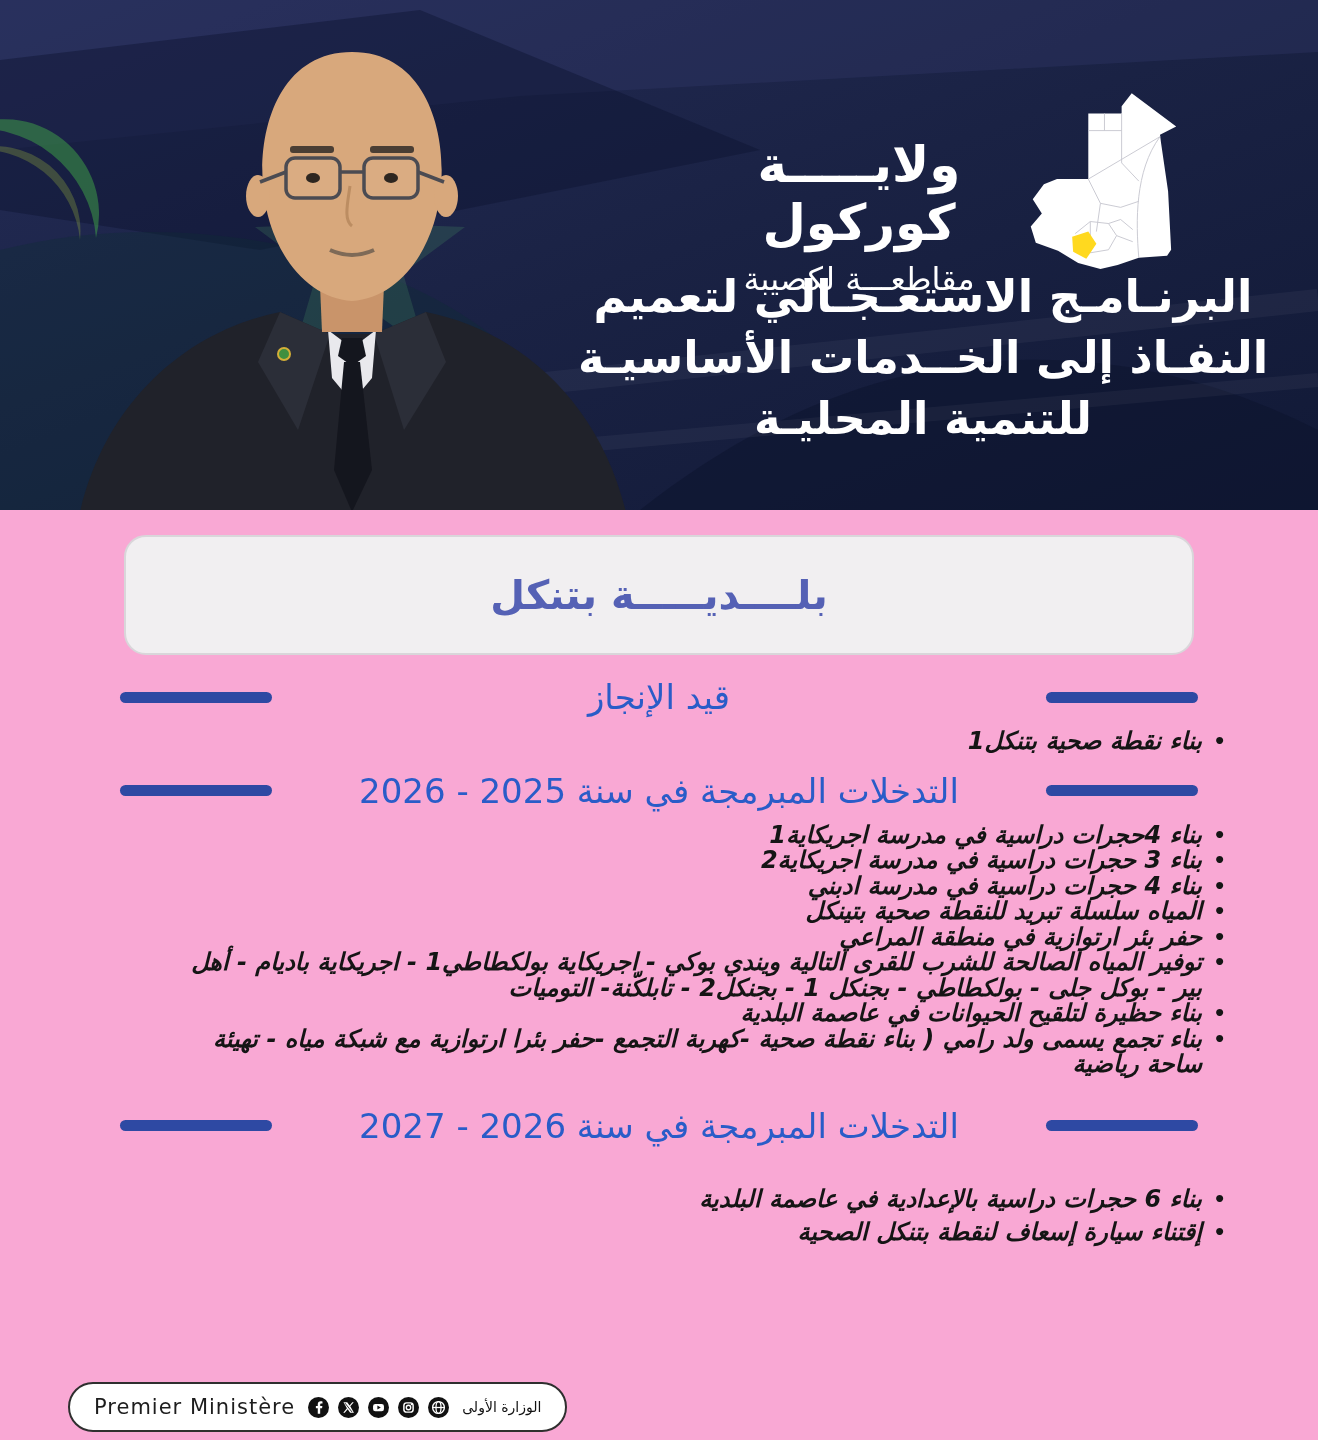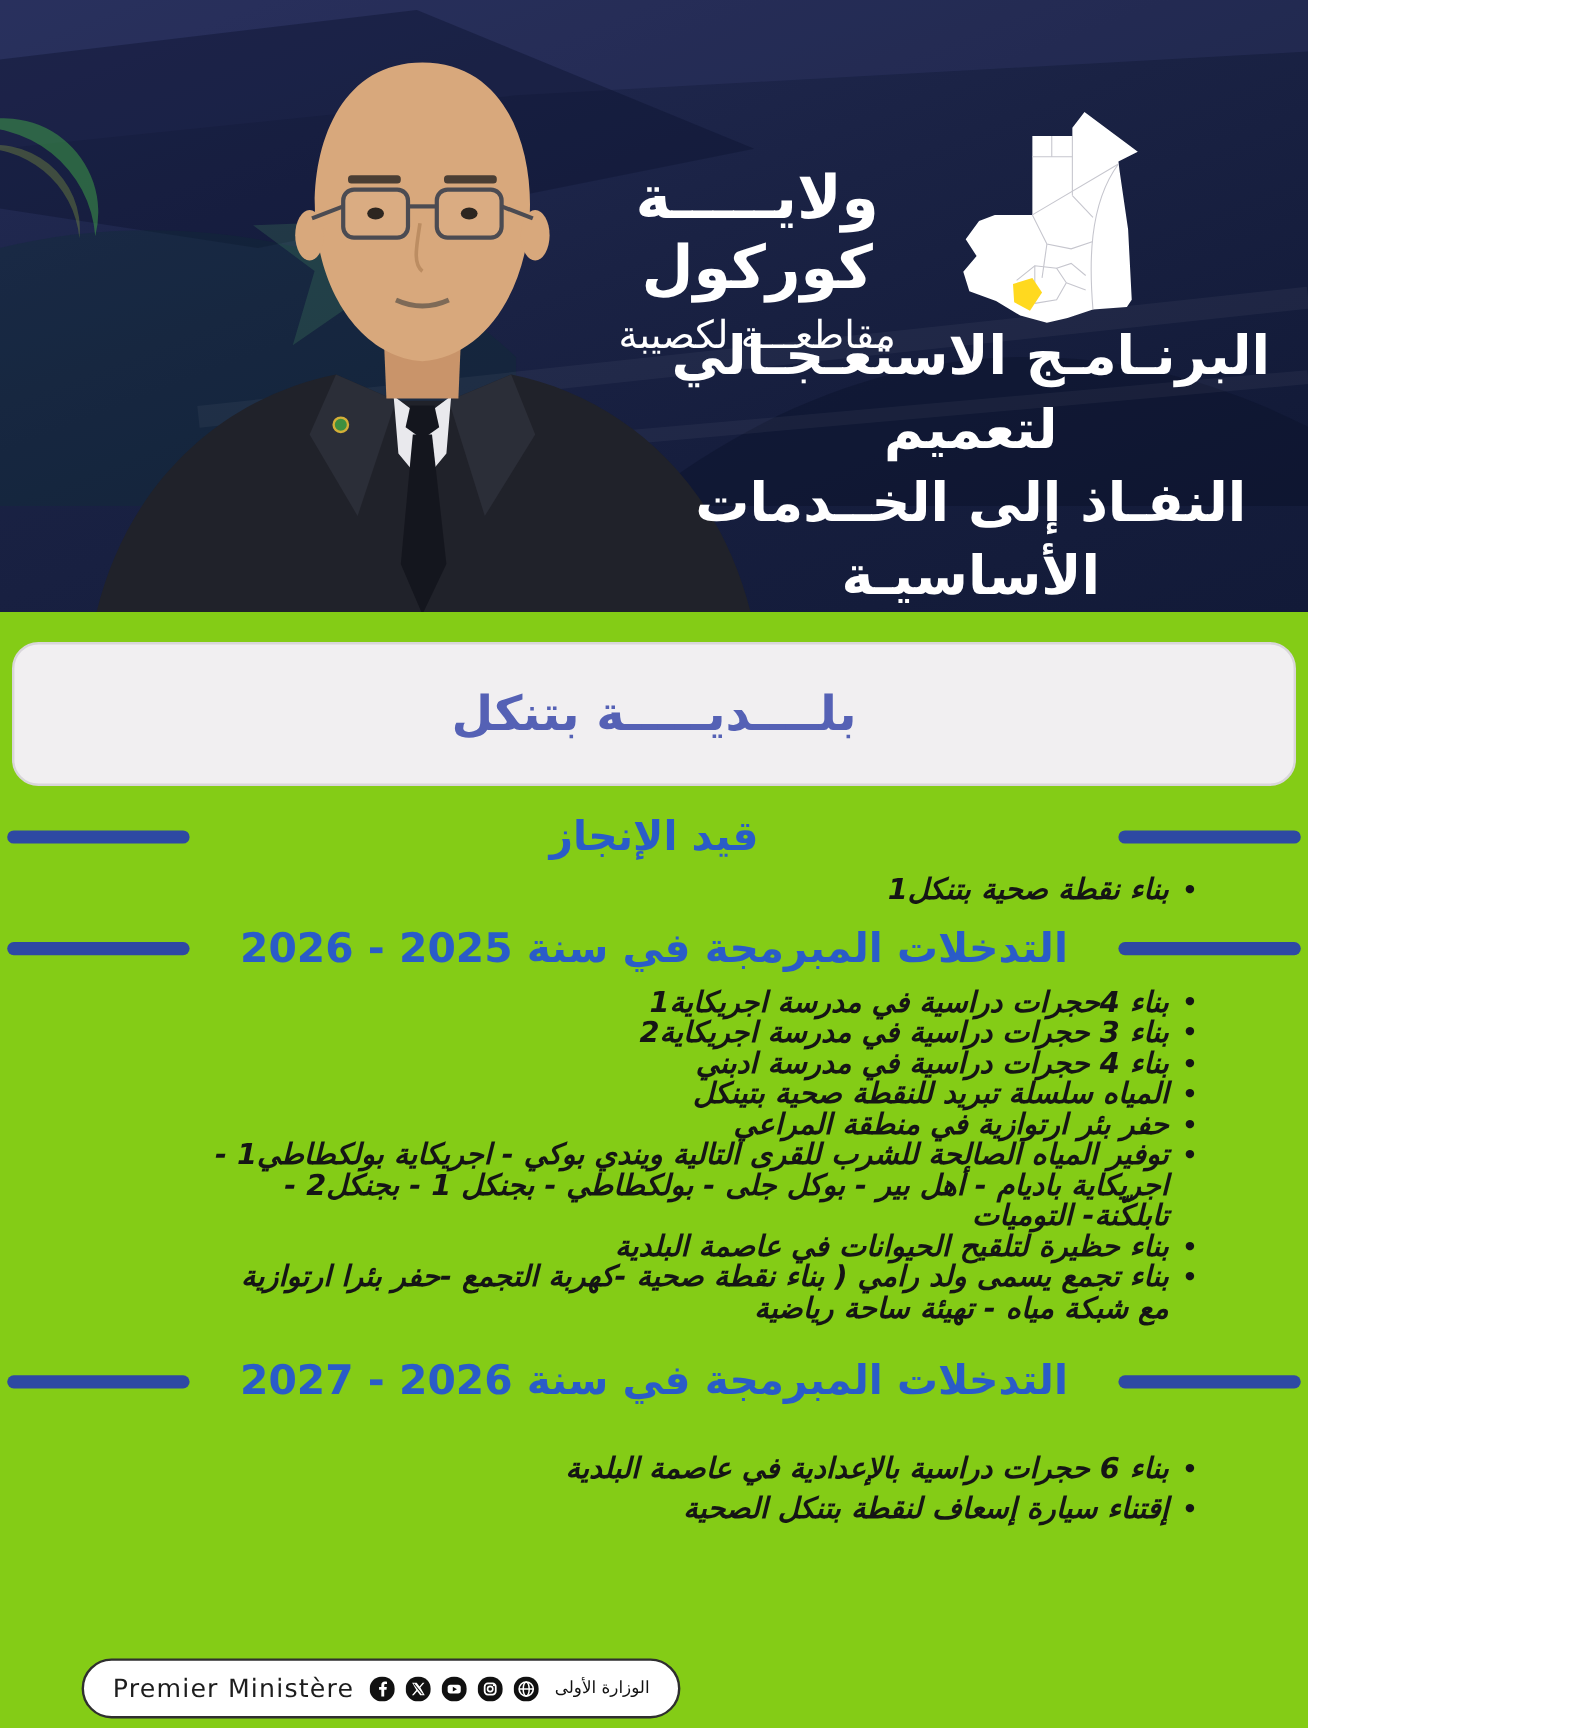--- a/index.html
+++ b/index.html
@@ -1,37 +1,37 @@
 <!DOCTYPE html>
 <html><head>
 <meta charset="utf-8">
 <style>
   html,body{margin:0;padding:0;background:#fff;}
-  .page{position:relative;width:1090px;height:1440px;background:#84cc16;overflow:hidden;
+  .page{position:relative;width:1318px;height:1440px;background:#f9a8d4;overflow:hidden;
         font-family:"DejaVu Sans",sans-serif;}
   
   .hero{position:relative;width:100%;height:510px;background:linear-gradient(160deg,#222a52 0%,#1a2244 40%,#121a38 100%);overflow:hidden;}
   .hero-decor{position:absolute;inset:0;}
   .portrait{position:absolute;left:52px;top:0;width:600px;height:510px;}
   .hero-text{position:absolute;top:136px;right:286px;width:346px;text-align:center;color:#fff;}
   .wilaya{font-size:50px;font-weight:bold;line-height:58px;letter-spacing:1px;}
   .moughataa{font-size:32px;font-weight:400;line-height:46px;margin-top:4px;}
   .program-title{position:absolute;top:266px;left:536px;right:8px;text-align:center;color:#fff;
                  font-size:45px;font-weight:bold;line-height:61px;}
   .map{position:absolute;top:70px;right:120px;width:180px;height:202px;}
   
   .muni-box{width:1066px;height:116px;margin:25px auto 0;background:#f1eff1;border:2px solid #d9d6da;
             border-radius:22px;display:flex;align-items:center;justify-content:center;}
   .muni-title{font-size:40px;font-weight:bold;color:#5561b5;text-align:center;}
   .sect-row{width:1078px;margin:0 auto;display:flex;align-items:center;}
   .sect-row.first{margin-top:18px;}
   .sect-row.second{margin-top:12px;}
   .sect-row.third{margin-top:24px;}
   .bar{width:152px;height:11px;border-radius:6px;background:#2e49a3;flex:0 0 auto;}
-  .sect-label{flex:1;text-align:center;font-size:34px;font-weight:bold;color:#2a5cc8;line-height:48px;}
+  .sect-label{flex:1;text-align:center;font-size:34px;font-weight:normal;color:#2a5cc8;line-height:48px;}
   ul.items{list-style:none;margin:8px 90px 0 170px;padding:0;}
   ul.items li{position:relative;direction:rtl;text-align:right;padding-right:26px;
               font-size:24px;font-weight:bold;color:#151515;line-height:25.5px;font-style:italic;}
   ul.items li::before{content:"•";position:absolute;right:2px;top:0;font-size:20px;color:#151515;}
   ul.items.loose{margin-top:34px;}
   ul.items.loose li{line-height:30px;margin-bottom:3px;}
   
   .footer-pill{position:absolute;left:68px;bottom:8px;height:46px;border:2px solid #2f2f2f;border-radius:26px;
                display:flex;align-items:center;gap:13px;padding:0 24px;background:#fff;}
   .footer-fr{font-size:21px;color:#1d1d1d;letter-spacing:1px;}

